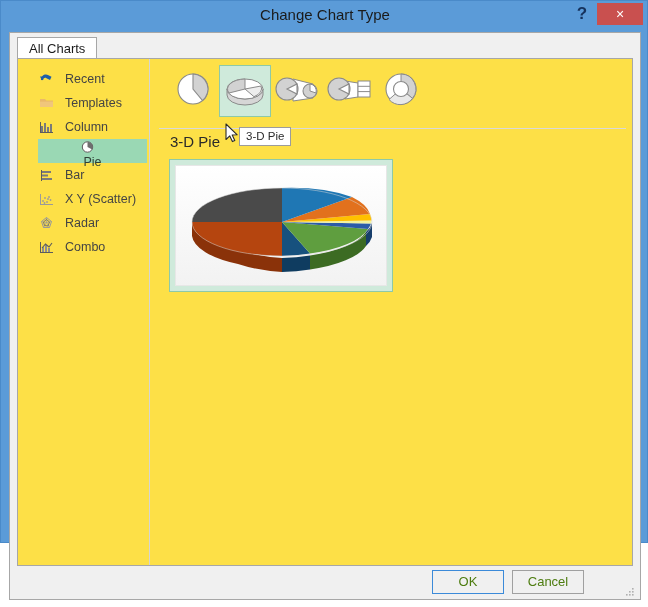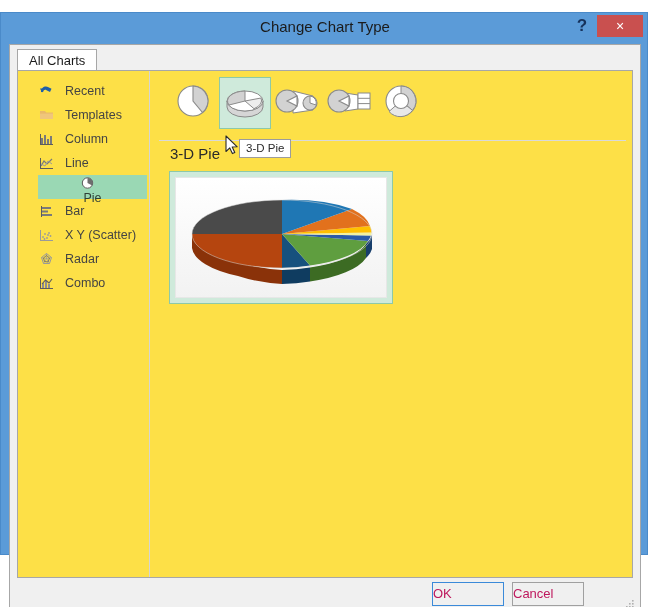--- a/index.html
+++ b/index.html
@@ -10,21 +10,21 @@
   body {
     width: 648px;
     height: 607px;
     font-family: "Liberation Sans", sans-serif;
     overflow: hidden;
   }
 
   
   .window {
     position: absolute;
-    left: 0; top: 12px;
+    left: 0; top: 0;
     width: 648px; height: 543px;
     background: #5b9bd8;
     box-sizing: border-box;
     border: 1px solid #4a8ac9;
   }
 
   .titlebar {
     position: absolute;
     left: 0; top: 0;
     width: 648px; height: 30px;
@@ -229,21 +229,22 @@
     width: 630px; height: 34px;
   }
   .btn {
     position: absolute;
     top: 5px;
     width: 72px; height: 24px;
     box-sizing: border-box;
     background: #f0f0f0;
     border: 1px solid #a0a0a0;
     font-size: 13px;
-    color: #be185d;
+    color: #4d7c0f;
+    text-align: center;
     line-height: 22px;
     cursor: default;
   }
   .btn.primary { border: 1px solid #3b8ad9; }
   .btn-ok { right: 136px; }
   .btn-cancel { right: 56px; }
 
   .grip {
     position: absolute;
     right: 4px; bottom: 3px;
@@ -300,31 +301,20 @@
                 <rect x="9" y="8" width="2" height="5"></rect>
                 <rect x="12" y="5" width="2" height="8"></rect>
               </g>
               <rect x="2" y="13" width="13" height="1" fill="#5c5c5c"></rect>
               <rect x="2" y="3" width="1" height="11" fill="#5c5c5c"></rect>
             </svg>
           </span>
           <span class="side-label">Column</span>
         </div>
 
-        <div class="side-item">
-          <span class="side-icon">
-            <svg width="18" height="16" viewBox="0 0 18 16">
-              <polyline points="3,11 6,6 9,9 14,4" fill="none" stroke="#7a7a7a" stroke-width="1.2"></polyline>
-              <polyline points="3,9 7,11 10,6 14,9" fill="none" stroke="#9a9a9a" stroke-width="1"></polyline>
-              <rect x="2" y="13" width="13" height="1" fill="#5c5c5c"></rect>
-              <rect x="2" y="3" width="1" height="11" fill="#5c5c5c"></rect>
-            </svg>
-          </span>
-          <span class="side-label">Line</span>
-        </div>
 
         <div class="side-item selected">
           <span class="side-icon">
             <svg width="18" height="16" viewBox="0 0 18 16">
               <circle cx="8.5" cy="8" r="5.2" fill="#ffffff" stroke="#5c5c5c" stroke-width="1"></circle>
               <path d="M8.5 8 L8.5 2.8 A5.2 5.2 0 0 1 13.2 10.6 Z" fill="#6e6e6e"></path>
             </svg>
           </span>
           <span class="side-label">Pie</span>
         </div>

